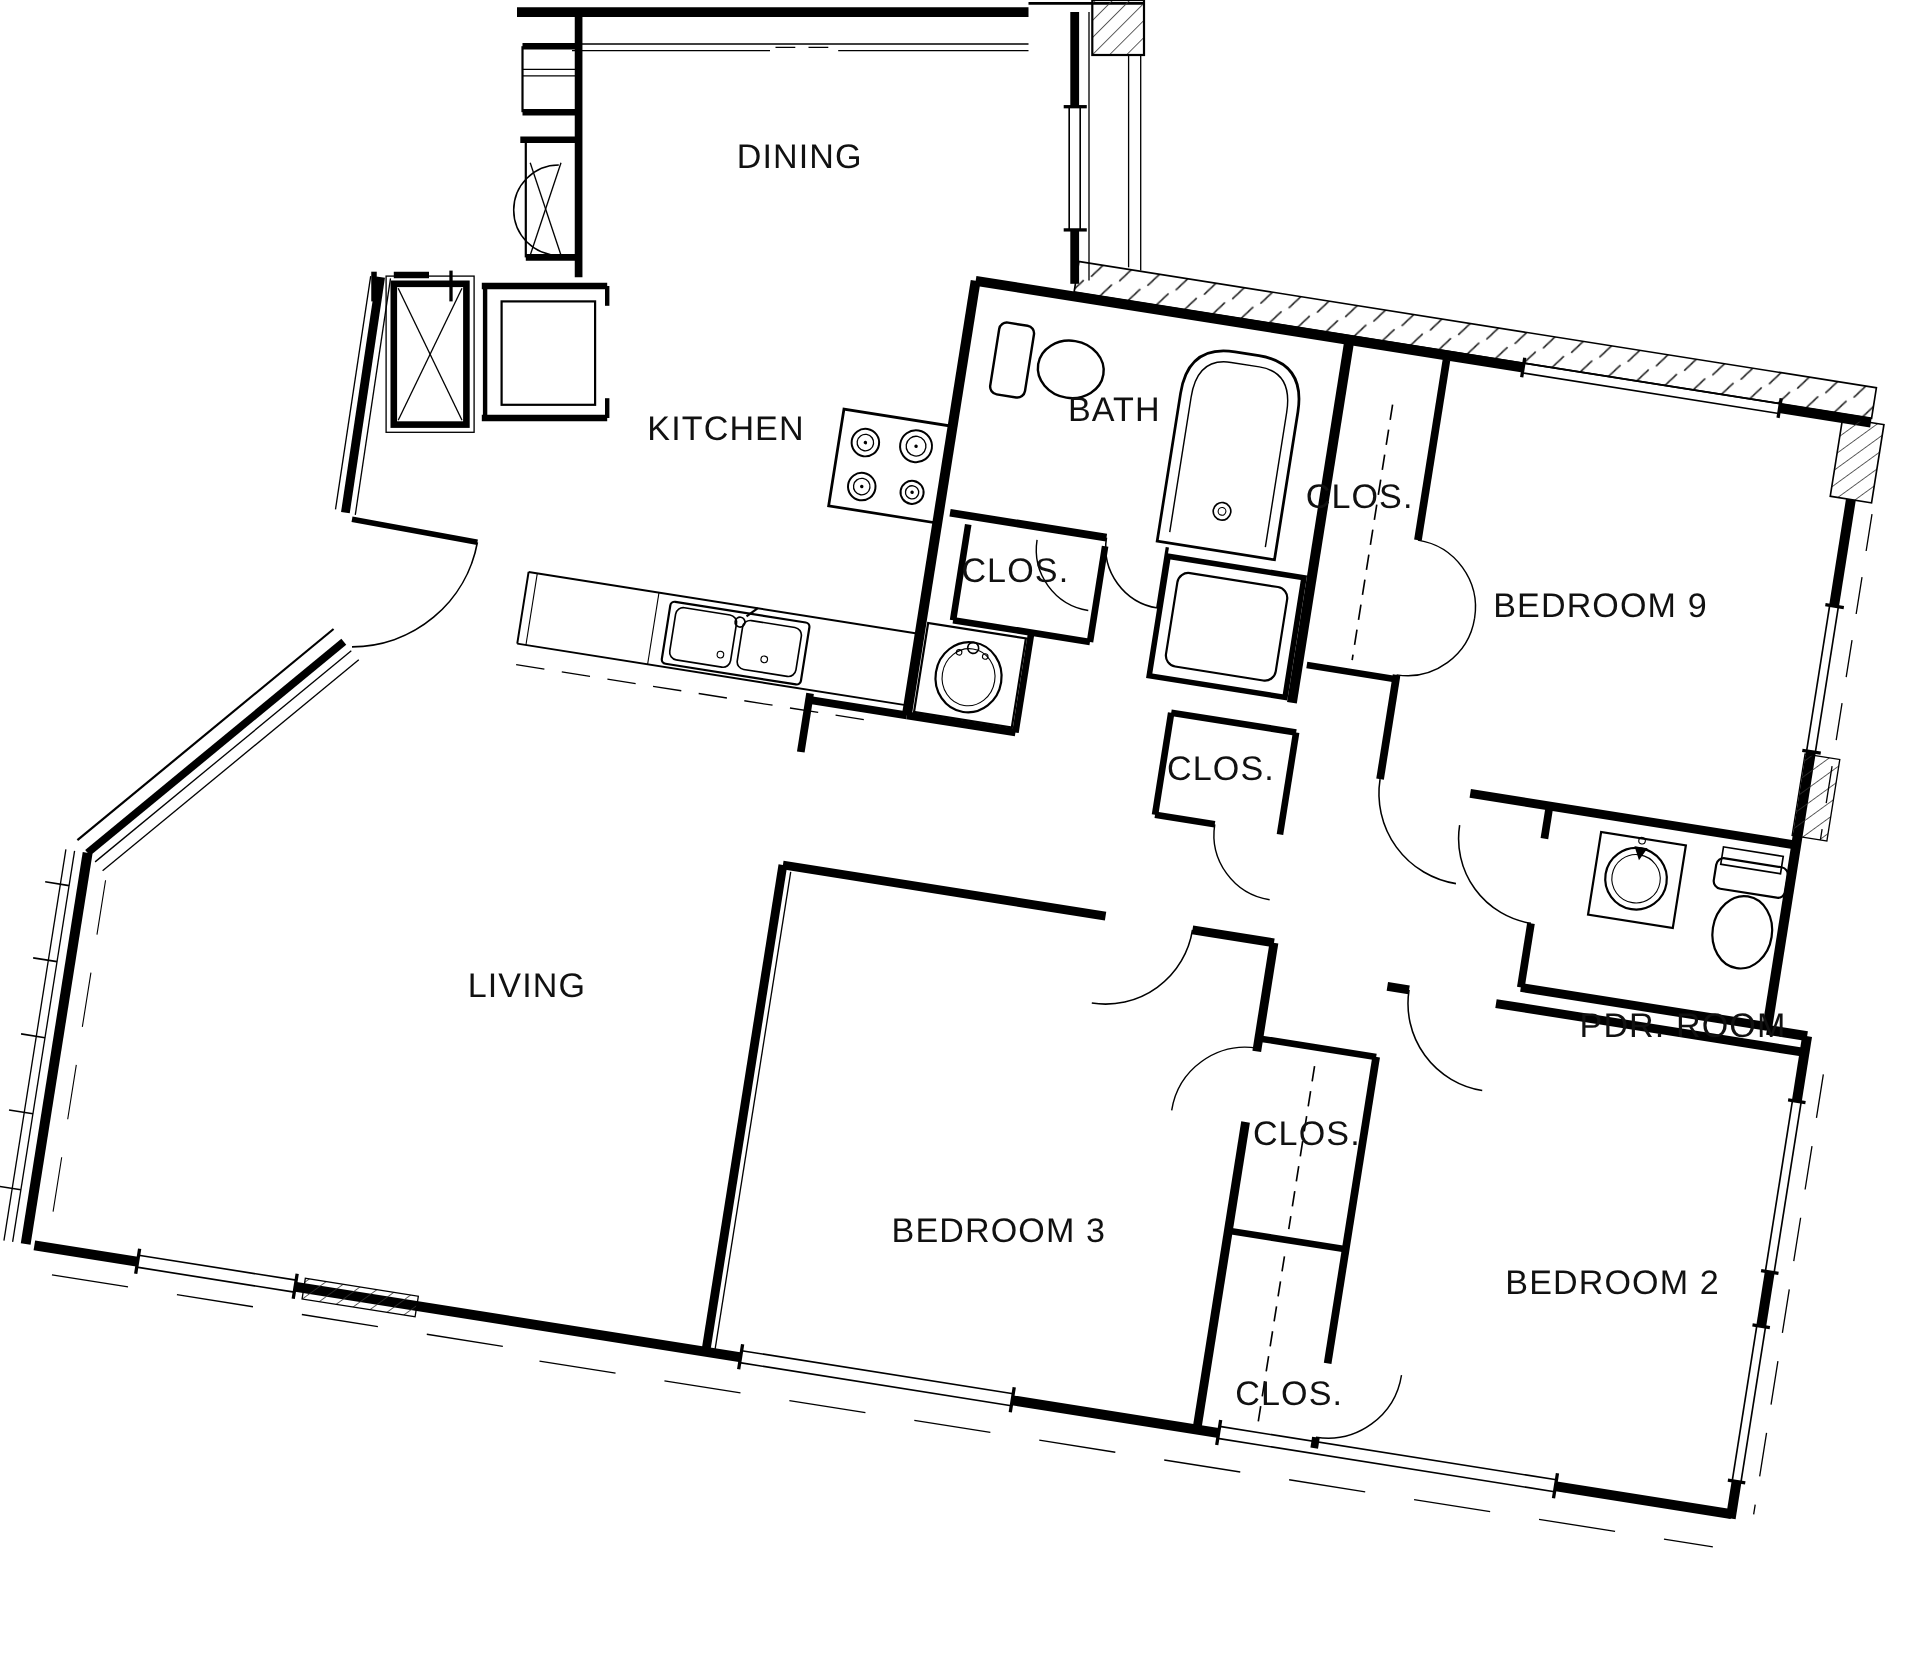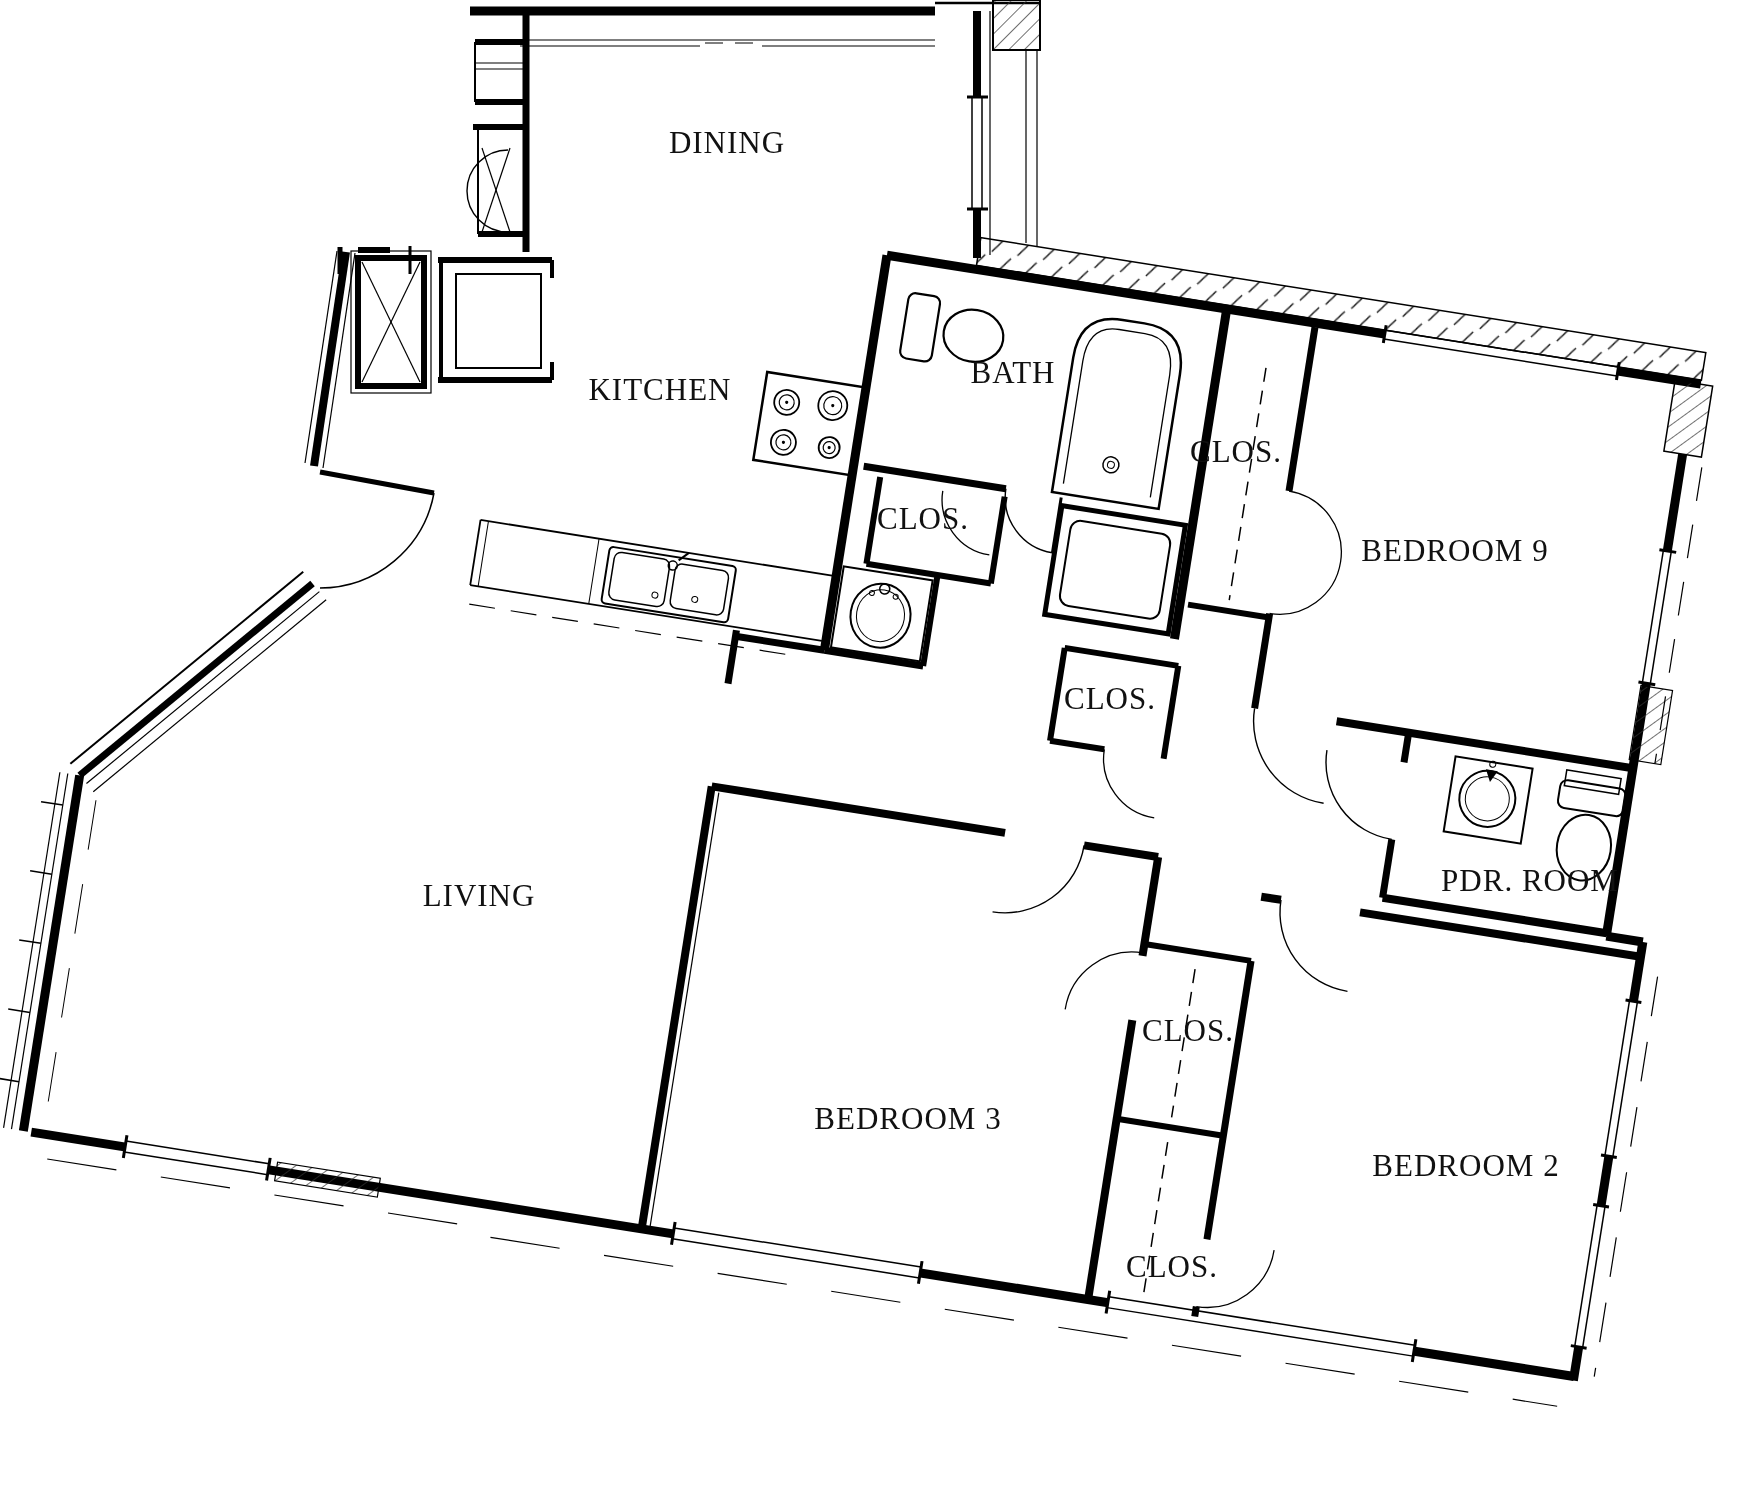--- a/index.html
+++ b/index.html
@@ -1,17 +1,17 @@
 <!DOCTYPE html>
 <html><head>
 <meta charset="utf-8">
 <style>
   html,body{margin:0;padding:0;background:#fff;}
   #plan{position:relative;width:1739px;height:1510px;background:#fff;overflow:hidden;
-        font-family:Liberation Serif, serif;}
+        font-family:Liberation Sans, sans-serif;}
   #plan svg{position:absolute;left:0;top:0;}
   .room-label{position:absolute;transform:translate(-50%,-50%);font-size:31px;
 .             color:#111;}
   .room-label{color:#111;letter-spacing:1px;white-space:nowrap;}
 </style>
 </head>
 <body>
 
 <div id="plan">
 
@@ -325,20 +325,20 @@
 
 </svg>
 
 <div class="room-label" style="left:727px;top:143px">DINING</div>
 <div class="room-label" style="left:660px;top:390px">KITCHEN</div>
 <div class="room-label" style="left:1013px;top:373px">BATH</div>
 <div class="room-label" style="left:923px;top:519px">CLOS.</div>
 <div class="room-label" style="left:1236px;top:452px">CLOS.</div>
 <div class="room-label" style="left:1455px;top:551px">BEDROOM 9</div>
 <div class="room-label" style="left:1110px;top:699px">CLOS.</div>
-<div class="room-label" style="left:1530px;top:881px">PDR. ROOM</div>
+<div class="room-label" style="left:1530px;top:933px">PDR. ROOM</div>
 <div class="room-label" style="left:479px;top:896px">LIVING</div>
 <div class="room-label" style="left:908px;top:1119px">BEDROOM 3</div>
 <div class="room-label" style="left:1188px;top:1031px">CLOS.</div>
 <div class="room-label" style="left:1172px;top:1267px">CLOS.</div>
 <div class="room-label" style="left:1466px;top:1166px">BEDROOM 2</div>
 
 </div>
 
 </body></html>

